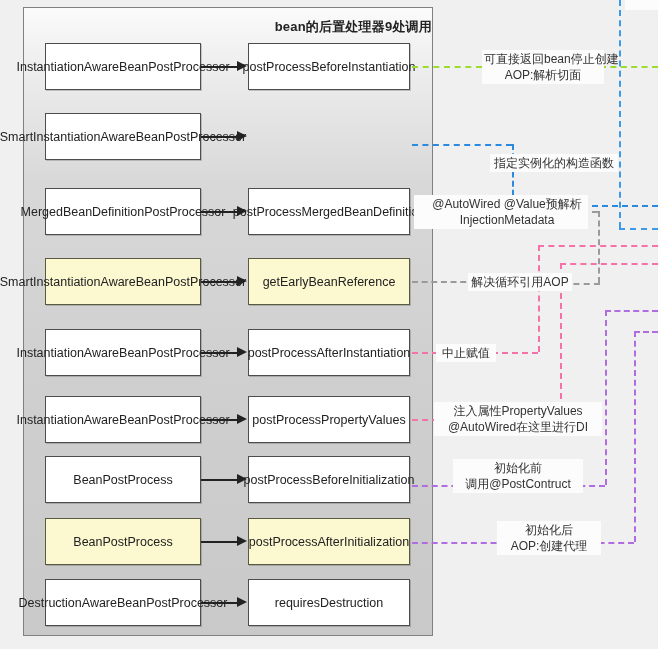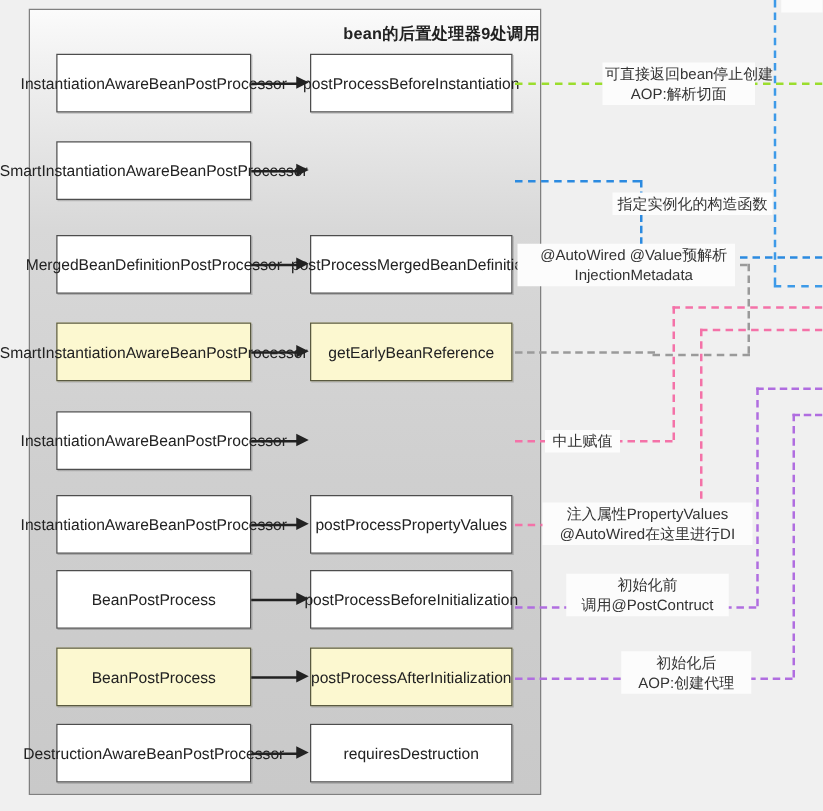--- a/index.html
+++ b/index.html
@@ -148,20 +148,21 @@
       <div class="shaft"></div>
       <div class="head"></div>
     </div>
   <div class="node right hl" style="top:258px;height:47px;">getEarlyBeanReference</div>
 
   <div class="node left" style="top:329px;height:47px;">InstantiationAwareBeanPostProcessor</div>
   <div class="arrow" style="top:347px;">
       <div class="shaft"></div>
       <div class="head"></div>
     </div>
+  <div class="node right" style="top:329px;height:47px;">postProcessAfterInstantiation</div>
 
   <div class="node left" style="top:396px;height:47px;">InstantiationAwareBeanPostProcessor</div>
   <div class="arrow" style="top:414px;">
       <div class="shaft"></div>
       <div class="head"></div>
     </div>
   <div class="node right" style="top:396px;height:47px;">postProcessPropertyValues</div>
 
   <div class="node left" style="top:456px;height:47px;">BeanPostProcess</div>
   <div class="arrow" style="top:474px;">
@@ -183,20 +184,21 @@
       <div class="head"></div>
     </div>
   <div class="node right" style="top:579px;height:47px;">requiresDestruction</div>
 
   <div class="lbl" style="left:482px;top:50px;width:118px;"><span>可直接返回bean停止创建</span><br><span>AOP:解析切面</span></div>
 
   <div class="lbl" style="left:490px;top:154px;width:124px;"><span>指定实例化的构造函数</span></div>
 
   <div class="lbl" style="left:414px;top:195px;width:158px;padding-left:14px;"><span>@AutoWired @Value预解析</span><br><span>InjectionMetadata</span></div>
 
+  <div class="lbl" style="left:468px;top:273px;width:100px;"><span>解决循环引用AOP</span></div>
 
   <div class="lbl" style="left:436px;top:344px;width:56px;"><span>中止赋值</span></div>
 
   <div class="lbl" style="left:453px;top:459px;width:126px;"><span>初始化前</span><br><span>调用@PostContruct</span></div>
 
   <div class="lbl" style="left:434px;top:402px;width:164px;"><span>注入属性PropertyValues</span><br><span>@AutoWired在这里进行DI</span></div>
 
   <div class="lbl" style="left:497px;top:521px;width:100px;"><span>初始化后</span><br><span>AOP:创建代理</span></div>
 
   <div class="lbl" style="left:625px;top:-6px;width:33px;height:14px;"></div>

